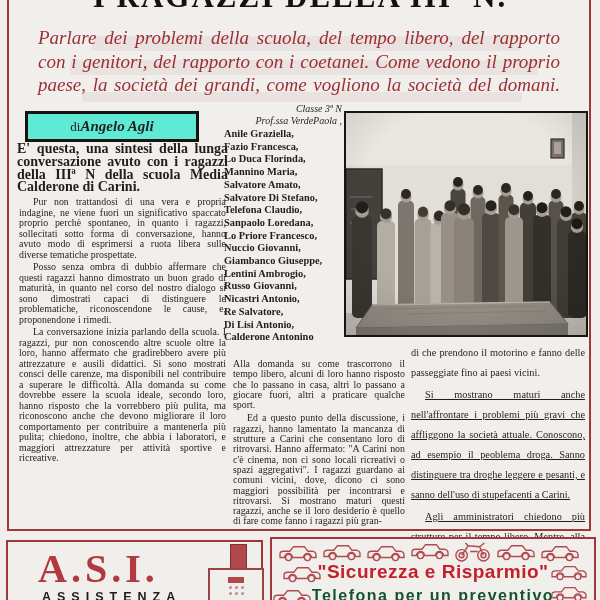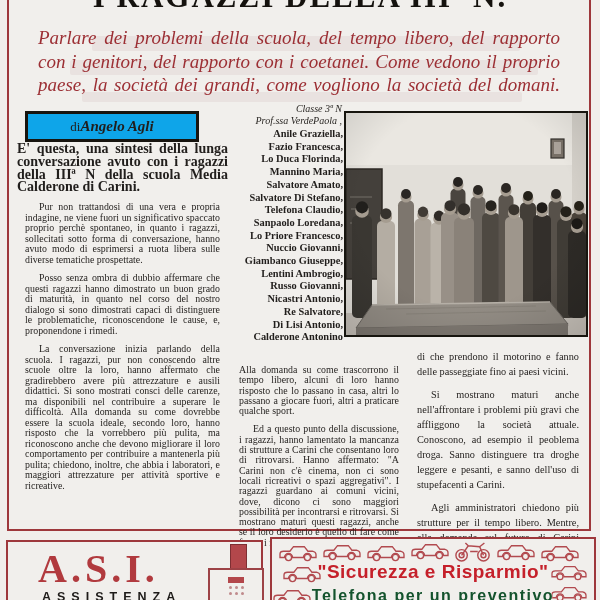--- a/index.html
+++ b/index.html
@@ -16,45 +16,45 @@
   .title-clip{position:absolute;left:20px;right:20px;top:0;height:13px;overflow:hidden;}
   .title-clip span{display:block;text-align:center;font-size:31px;font-weight:bold;
       letter-spacing:2px;color:#15120e;transform:translateY(-21px);
       font-family:"Liberation Serif",serif;white-space:nowrap;}
 
   .intro{position:absolute;left:38px;top:26px;width:522px;font-style:italic;
       font-size:19px;line-height:23.6px;color:#9c2f34;text-align:justify;
       text-align-last:justify;}
 
   .byline-box{position:absolute;left:25px;top:111px;width:168px;height:25px;
-      border:3px solid #17140f;background:#0ea5e9;display:flex;align-items:center;
+      border:3px solid #17140f;background:#5eead4;display:flex;align-items:center;
       justify-content:center;}
   .by-prefix{font-size:13px;}
   .by-author{font-size:15px;font-weight:bold;font-style:italic;}
 
   .col-left{position:absolute;left:17px;top:143px;width:211px;}
   .col-left .lead{margin:0 0 3px 0;font-weight:bold;font-size:14px;line-height:12.8px;text-align:justify;}
-  p.body{margin:8px;font-size:9.9px;line-height:10.5px;text-align:justify;}
+  p.body{margin:2px;font-size:9.9px;line-height:10.5px;text-align:justify;}
   p.ind{text-indent:14px;}
 
   .class-info{position:absolute;left:226px;top:103px;width:116px;text-align:right;
       font-style:italic;font-size:10px;line-height:12px;color:#2a2724;}
-  .students{position:absolute;left:224px;top:128px;width:119px;text-align:right;}
+  .students{position:absolute;left:224px;top:128px;width:119px;}
   .stu{font-weight:bold;font-size:10.4px;line-height:12.7px;white-space:nowrap;}
 
   .photo{position:absolute;left:344px;top:111px;width:244px;height:226px;
       border:2px solid #17150f;box-sizing:border-box;background:#dedbd5;}
   .photo svg{display:block;width:100%;height:100%;}
 
   .col-mid{position:absolute;left:231px;top:357px;width:176px;}
   .col-mid p{font-size:9.9px;line-height:10.3px;}
   .col-mid p + p{margin-top:3px;}
   .col-right{position:absolute;left:409px;top:341px;width:178px;}
-  .col-right p{font-size:10.3px;line-height:15px;}
-  .col-right p + p{margin-top:2px;}
+  .col-right p{font-size:10.3px;line-height:20px;}
+  .col-right p + p{margin-top:2px;text-decoration:underline;}
 
   .ad-left{position:absolute;left:6px;top:540px;width:253px;height:72px;
       border:2px solid #9e383c;background:#f1efec;}
   .asi-name{position:absolute;left:30px;top:3px;font-size:40px;font-weight:bold;
       letter-spacing:4px;color:#b13a3e;font-family:"Liberation Serif",serif;}
   .asi-line{position:absolute;left:34px;top:48px;font-size:12.5px;font-weight:bold;
       letter-spacing:6px;color:#1e1b19;font-family:"Liberation Sans",sans-serif;}
   .boiler{position:absolute;left:192px;top:0;width:64px;height:72px;}
   .pipe{position:absolute;left:30px;top:2px;width:15px;height:26px;background:#b3474b;
       border:1px solid #7e2f33;}

